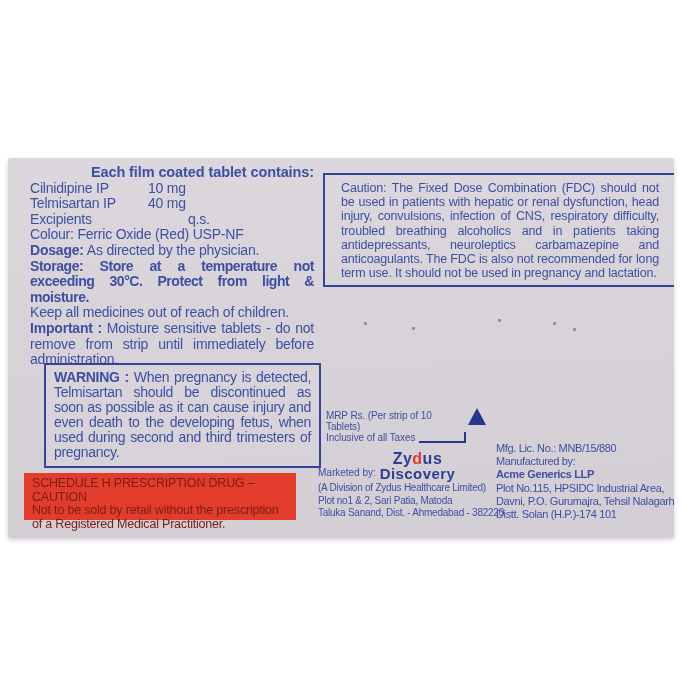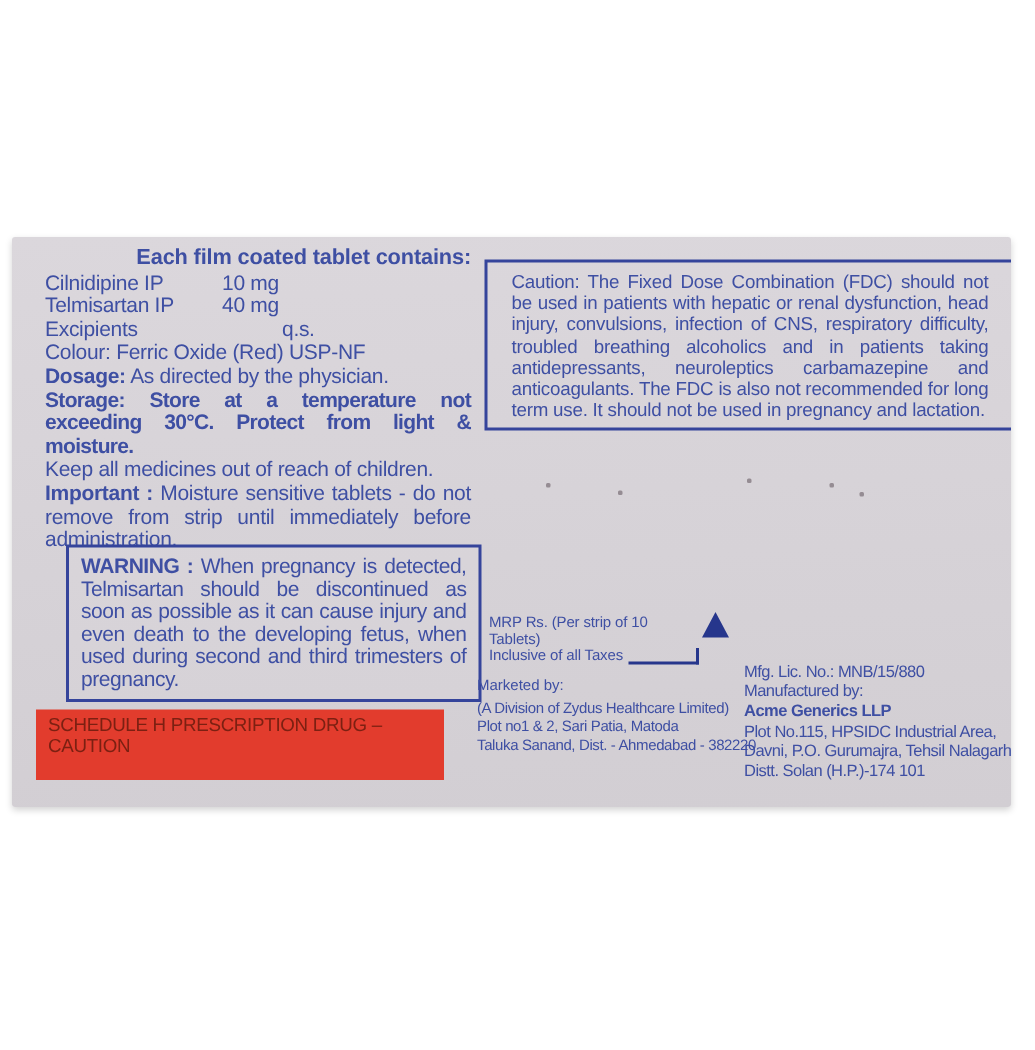--- a/index.html
+++ b/index.html
@@ -94,20 +94,21 @@
       <div>Keep all medicines out of reach of children.</div>
       <div class="justify"><span class="bold">Important :</span><span> Moisture sensitive tablets - do not remove from strip until immediately before administration.</span></div>
     </div>
 
     <div class="warning-box justify">
       <span class="bold">WARNING :</span><span> When pregnancy is detected, Telmisartan should be discontinued as soon as possible as it can cause injury and even death to the developing fetus, when used during second and third trimesters of pregnancy.</span>
     </div>
 
     <div class="schedule-box">
       <div>SCHEDULE H PRESCRIPTION DRUG – CAUTION</div>
+      <div>Not to be sold by retail without the prescription of a Registered Medical Practitioner.</div>
     </div>
 
     <div class="caution-box justify">Caution: The Fixed Dose Combination (FDC) should not be used in patients with hepatic or renal dysfunction, head injury, convulsions, infection of CNS, respiratory difficulty, troubled breathing alcoholics and in patients taking antidepressants, neuroleptics carbamazepine and anticoagulants. The FDC is also not recommended for long term use. It should not be used in pregnancy and lactation.</div>
 
     <div class="speck" style="left:356px;top:164px;"></div>
     <div class="speck" style="left:404px;top:169px;"></div>
     <div class="speck" style="left:490px;top:161px;"></div>
     <div class="speck" style="left:545px;top:164px;"></div>
     <div class="speck" style="left:565px;top:170px;"></div>
 
@@ -118,20 +119,24 @@
           <span>Inclusive of all Taxes</span>
           <span class="mrp-rule"></span>
         </div>
       </div>
       <span class="mrp-arrow"></span>
     </div>
 
     <div class="marketed">
       <div class="marketed-row">
         <span class="mk-label">Marketed by:</span>
+        <span class="logo">
+          <span class="logo-zydus"><span>Zy</span><span class="logo-red">d</span><span>us</span></span>
+          <span class="logo-discovery">Discovery</span>
+        </span>
       </div>
       <div class="mk-line">(A Division of Zydus Healthcare Limited)</div>
       <div class="mk-line">Plot no1 &amp; 2, Sari Patia, Matoda</div>
       <div class="mk-line">Taluka Sanand, Dist. - Ahmedabad - 382220</div>
     </div>
 
     <div class="mfg">
       <div>Mfg. Lic. No.: MNB/15/880</div>
       <div>Manufactured by:</div>
       <div class="bold">Acme Generics LLP</div>

